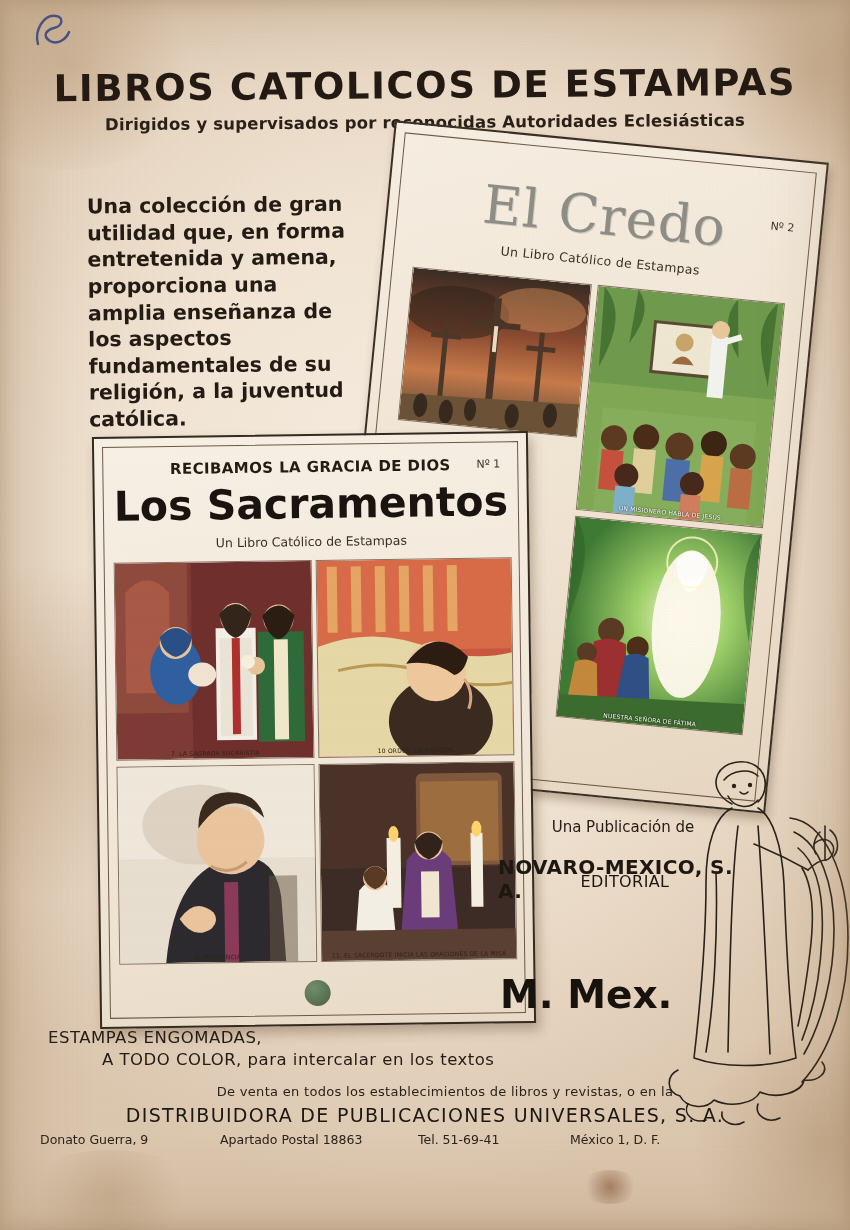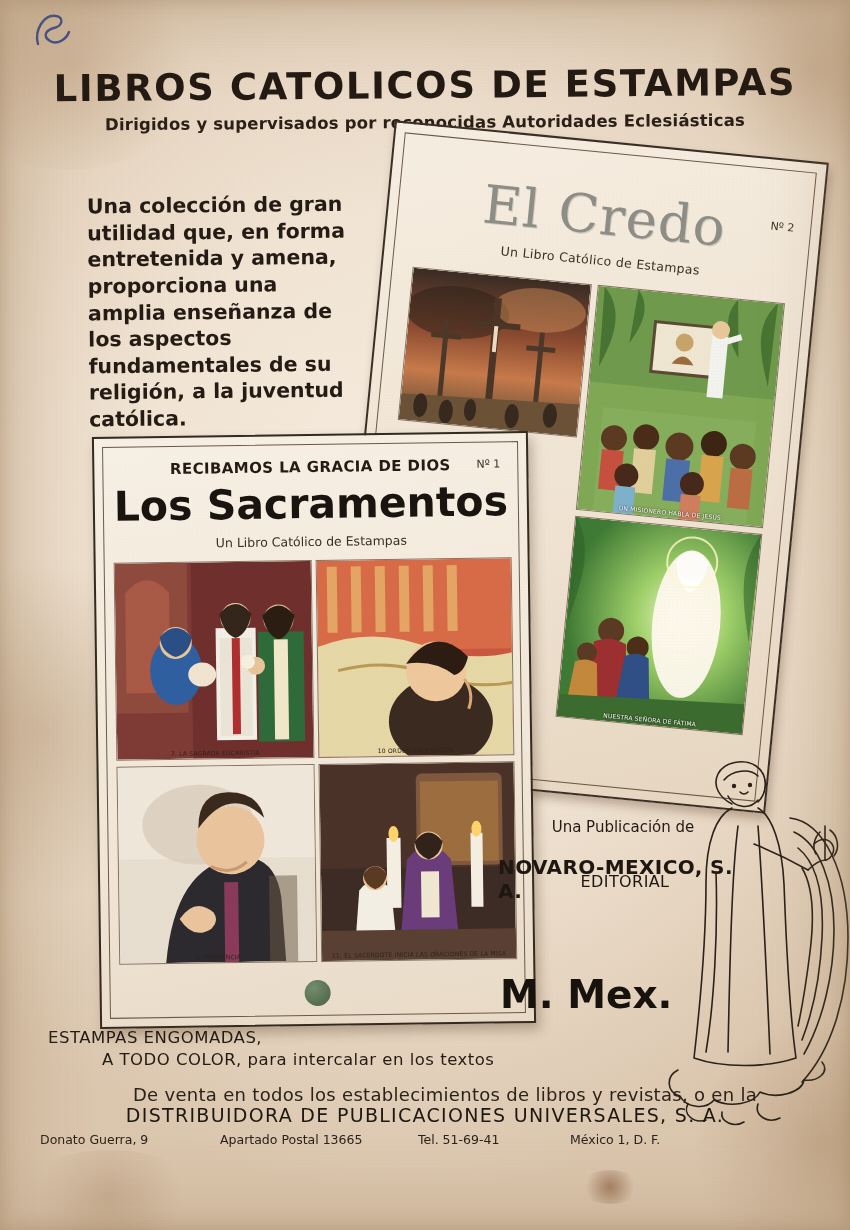--- a/index.html
+++ b/index.html
@@ -150,21 +150,21 @@
 
   
   #angel{position:absolute;left:662px;top:752px;width:196px;height:396px;}
 
   
   .f1{position:absolute;left:48px;top:1028px;font-family:"DejaVu Sans", sans-serif;
       font-size:16.5px;color:#241b14;letter-spacing:.5px;}
   .f2{position:absolute;left:58px;top:1050px;font-family:"DejaVu Sans", sans-serif;
       font-size:16.5px;color:#241b14;letter-spacing:.5px;margin-left:44px;}
   .f3{position:absolute;left:0;right:0;top:1084px;text-align:center;
-      font-family:"DejaVu Sans", sans-serif;font-size:18px;color:#2b221a;letter-spacing:.3px;padding-left:40px;}
+      font-family:"DejaVu Sans", sans-serif;font-size:13px;color:#2b221a;letter-spacing:.3px;padding-left:40px;}
   .f4{position:absolute;left:0;right:0;top:1104px;text-align:center;
       font-family:"DejaVu Sans", sans-serif;font-size:19px;color:#1d1711;letter-spacing:1.3px;}
   .faddr{position:absolute;top:1132px;font-family:"DejaVu Sans", sans-serif;
       font-size:12.5px;color:#2b221a;}
   .fa1{left:40px;} .fa2{left:220px;} .fa3{left:418px;} .fa4{left:570px;text-align:center;}
 </style>
 </head>
 <body>
 
 <div id="page">
@@ -456,19 +456,19 @@
       <path d="M96 352 C92 364 106 372 118 366"></path>
       <path d="M60 360 C58 370 72 376 82 370"></path>
     </g>
   </svg>
 
   <div class="f1">ESTAMPAS ENGOMADAS,</div>
   <div class="f2">A TODO COLOR, para intercalar en los textos</div>
   <div class="f3">De venta en todos los establecimientos de libros y revistas, o en la</div>
   <div class="f4">DISTRIBUIDORA DE PUBLICACIONES UNIVERSALES, S. A.</div>
   <div class="faddr fa1">Donato Guerra, 9</div>
-  <div class="faddr fa2">Apartado Postal 13665</div>
+  <div class="faddr fa2">Apartado Postal 18863</div>
   <div class="faddr fa3">Tel. 51-69-41</div>
   <div class="faddr fa4">México 1, D. F.</div>
 
   <div class="grain"></div>
   <div class="edge-dark"></div>
 </div>
 
 </body></html>

